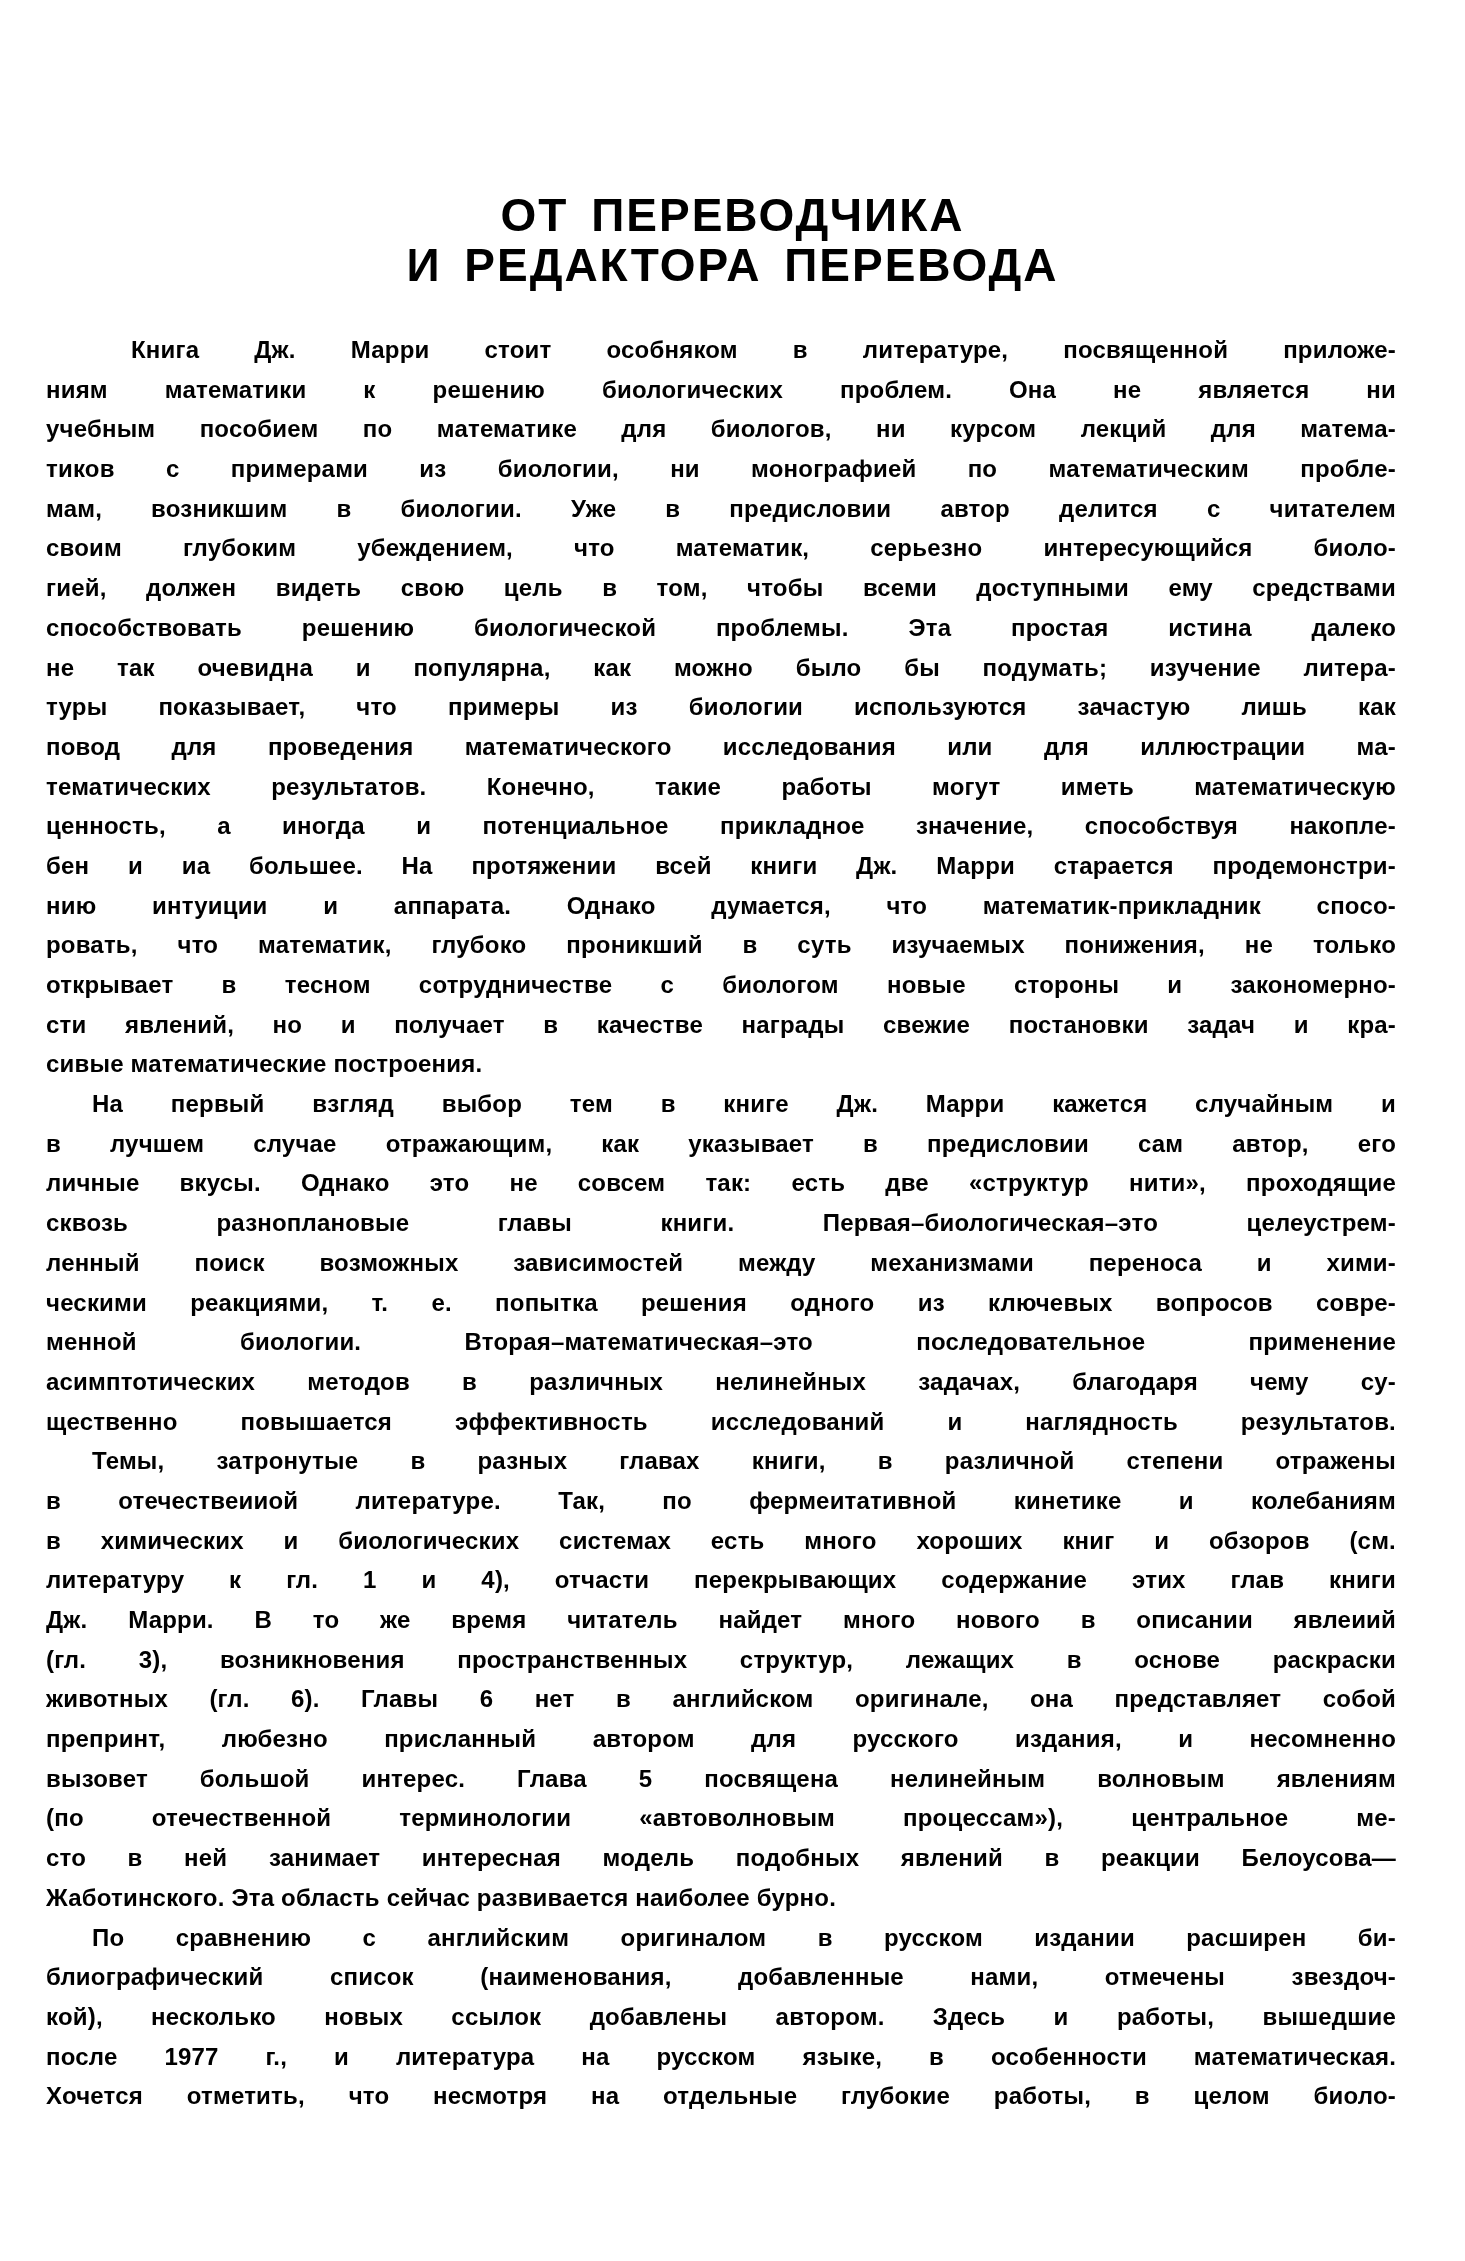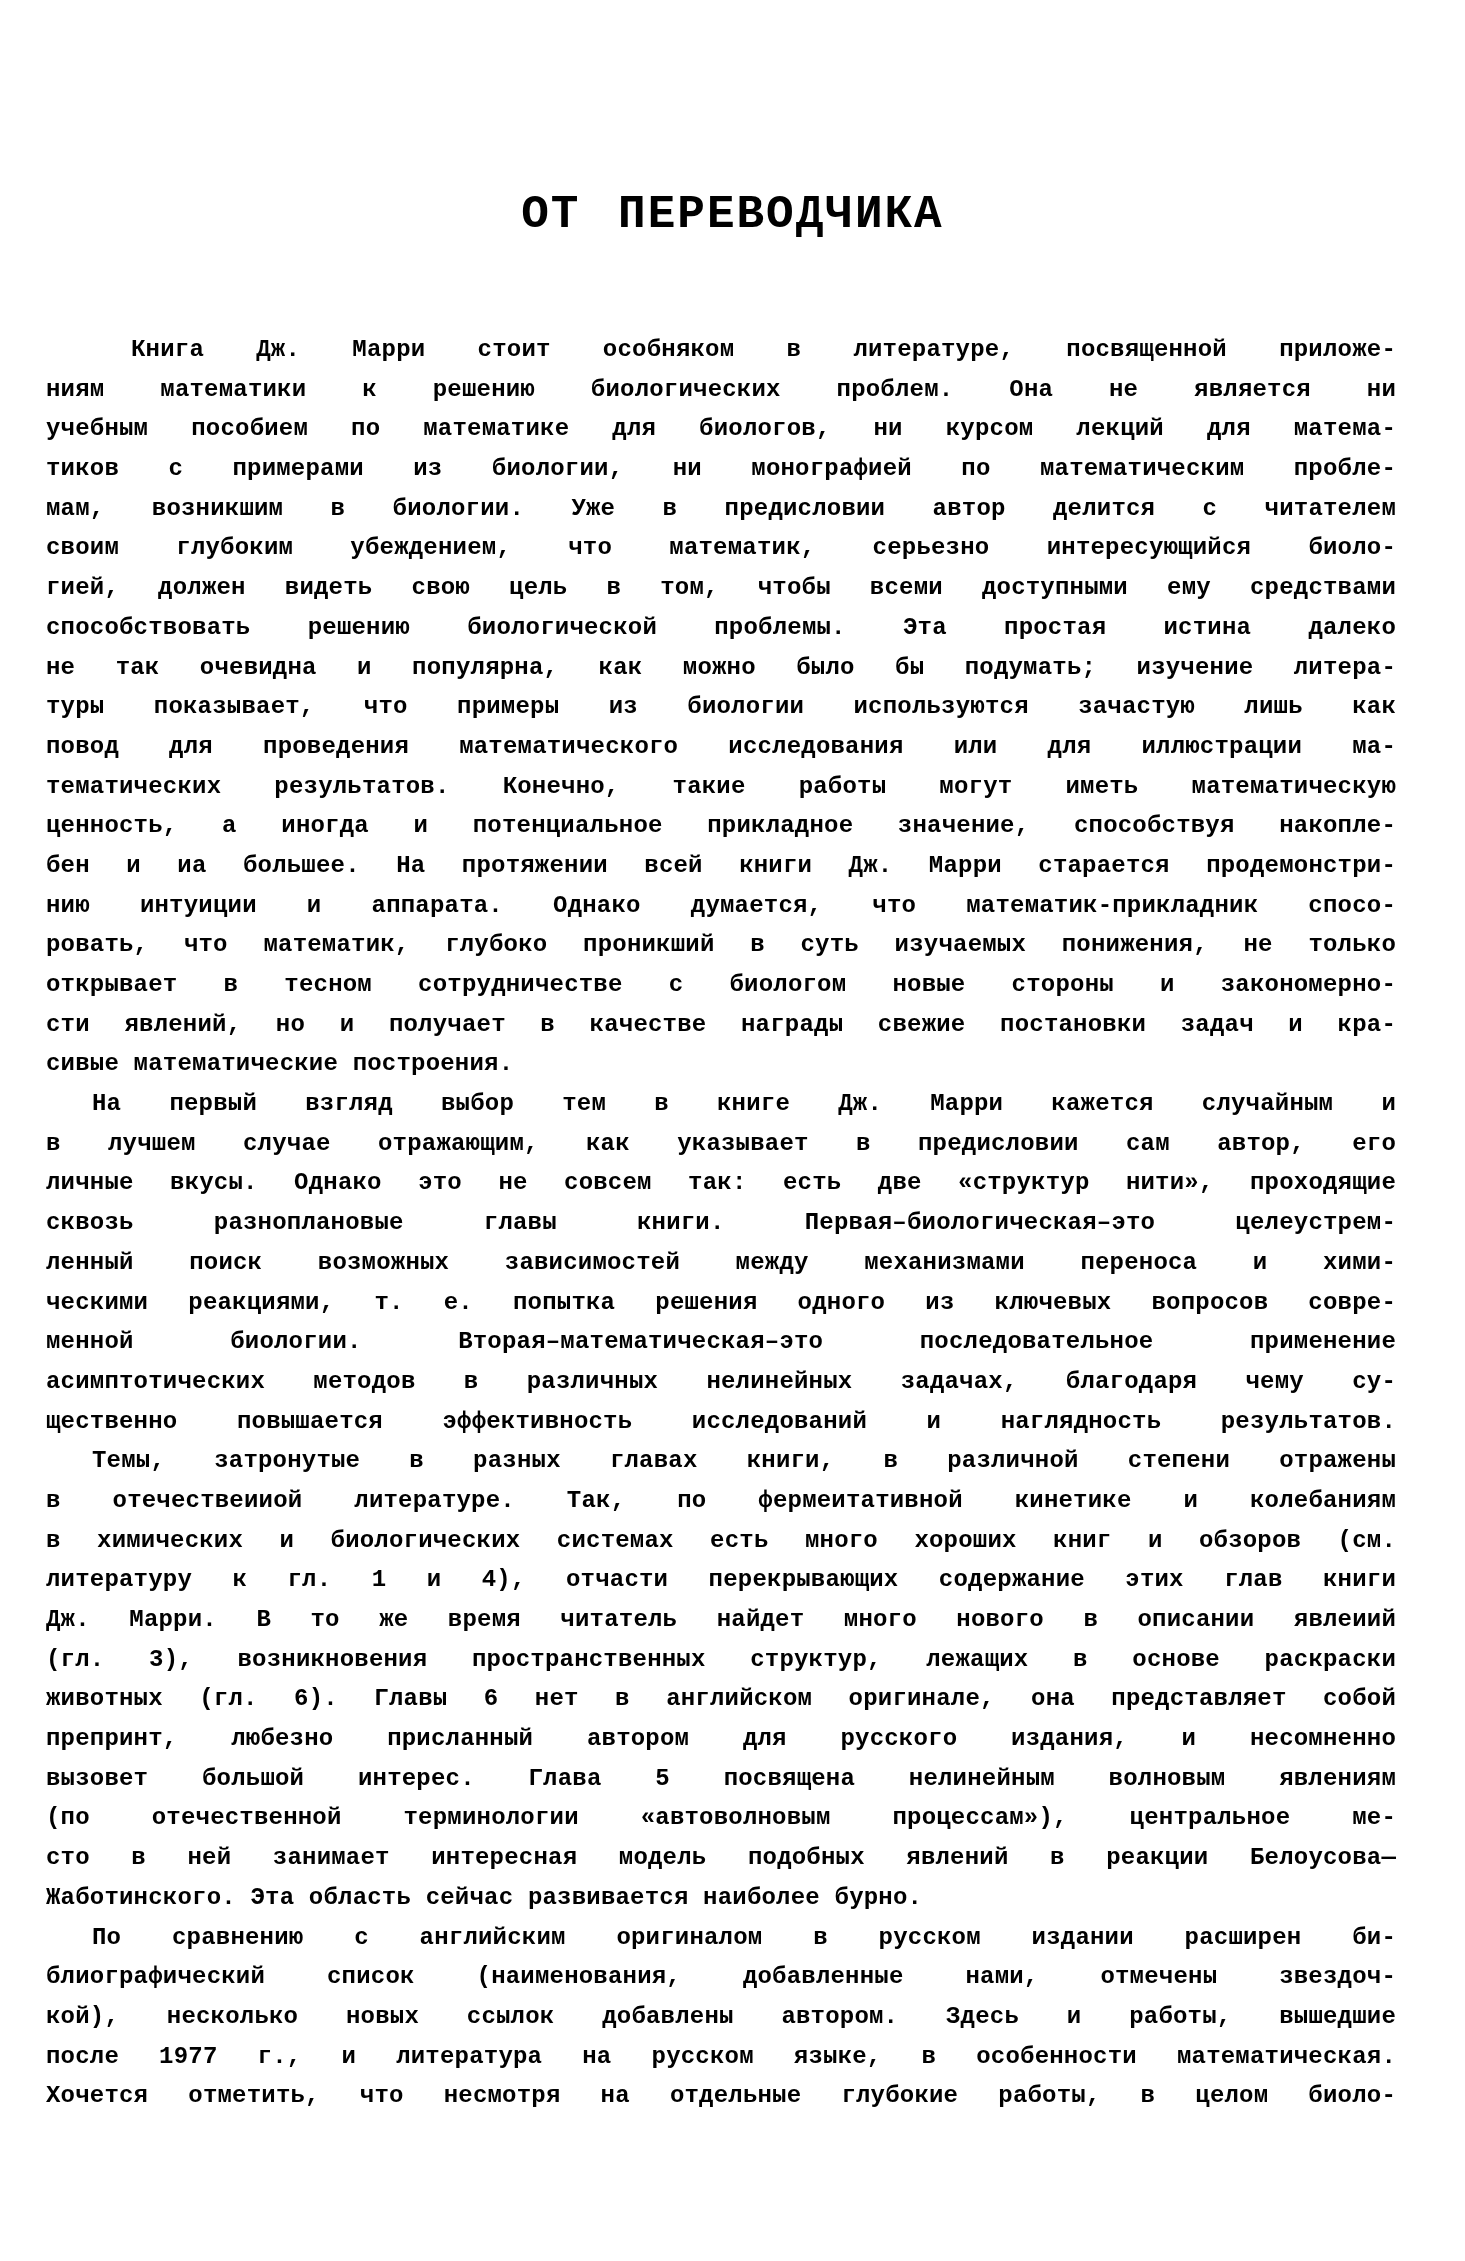--- a/index.html
+++ b/index.html
@@ -6,21 +6,21 @@
     margin: 0;
     padding: 0;
     background: #e8e8e8;
   }
   .page {
     position: relative;
     width: 1465px;
     height: 2261px;
     background: #ffffff;
     color: #000000;
-    font-family: Liberation Mono, monospace;
+    font-family: Liberation Sans, sans-serif;
     overflow: hidden;
   }
   .title-block {
     position: absolute;
     top: 190px;
     left: 0;
     width: 100%;
     text-align: center;
   }
   .title-line {
@@ -61,20 +61,21 @@
     text-align-last: left;
   }
 </style>
 </head>
 <body>
 
 <div class="page">
 
   <div class="title-block">
     <div class="title-line">ОТ ПЕРЕВОДЧИКА</div>
+    <div class="title-line">И РЕДАКТОРА ПЕРЕВОДА</div>
   </div>
 
   <div class="text-body">
       <div class="paragraph p0">
         <div class="line first">Книга Дж. Марри стоит особняком в литературе, посвященной приложе-</div>
         <div class="line">ниям математики к решению биологических проблем. Она не является ни</div>
         <div class="line">учебным пособием по математике для биологов, ни курсом лекций для матема-</div>
         <div class="line">тиков с примерами из биологии, ни монографией по математическим пробле-</div>
         <div class="line">мам, возникшим в биологии. Уже в предисловии автор делится с читателем</div>
         <div class="line">своим глубоким убеждением, что математик, серьезно интересующийся биоло-</div>

